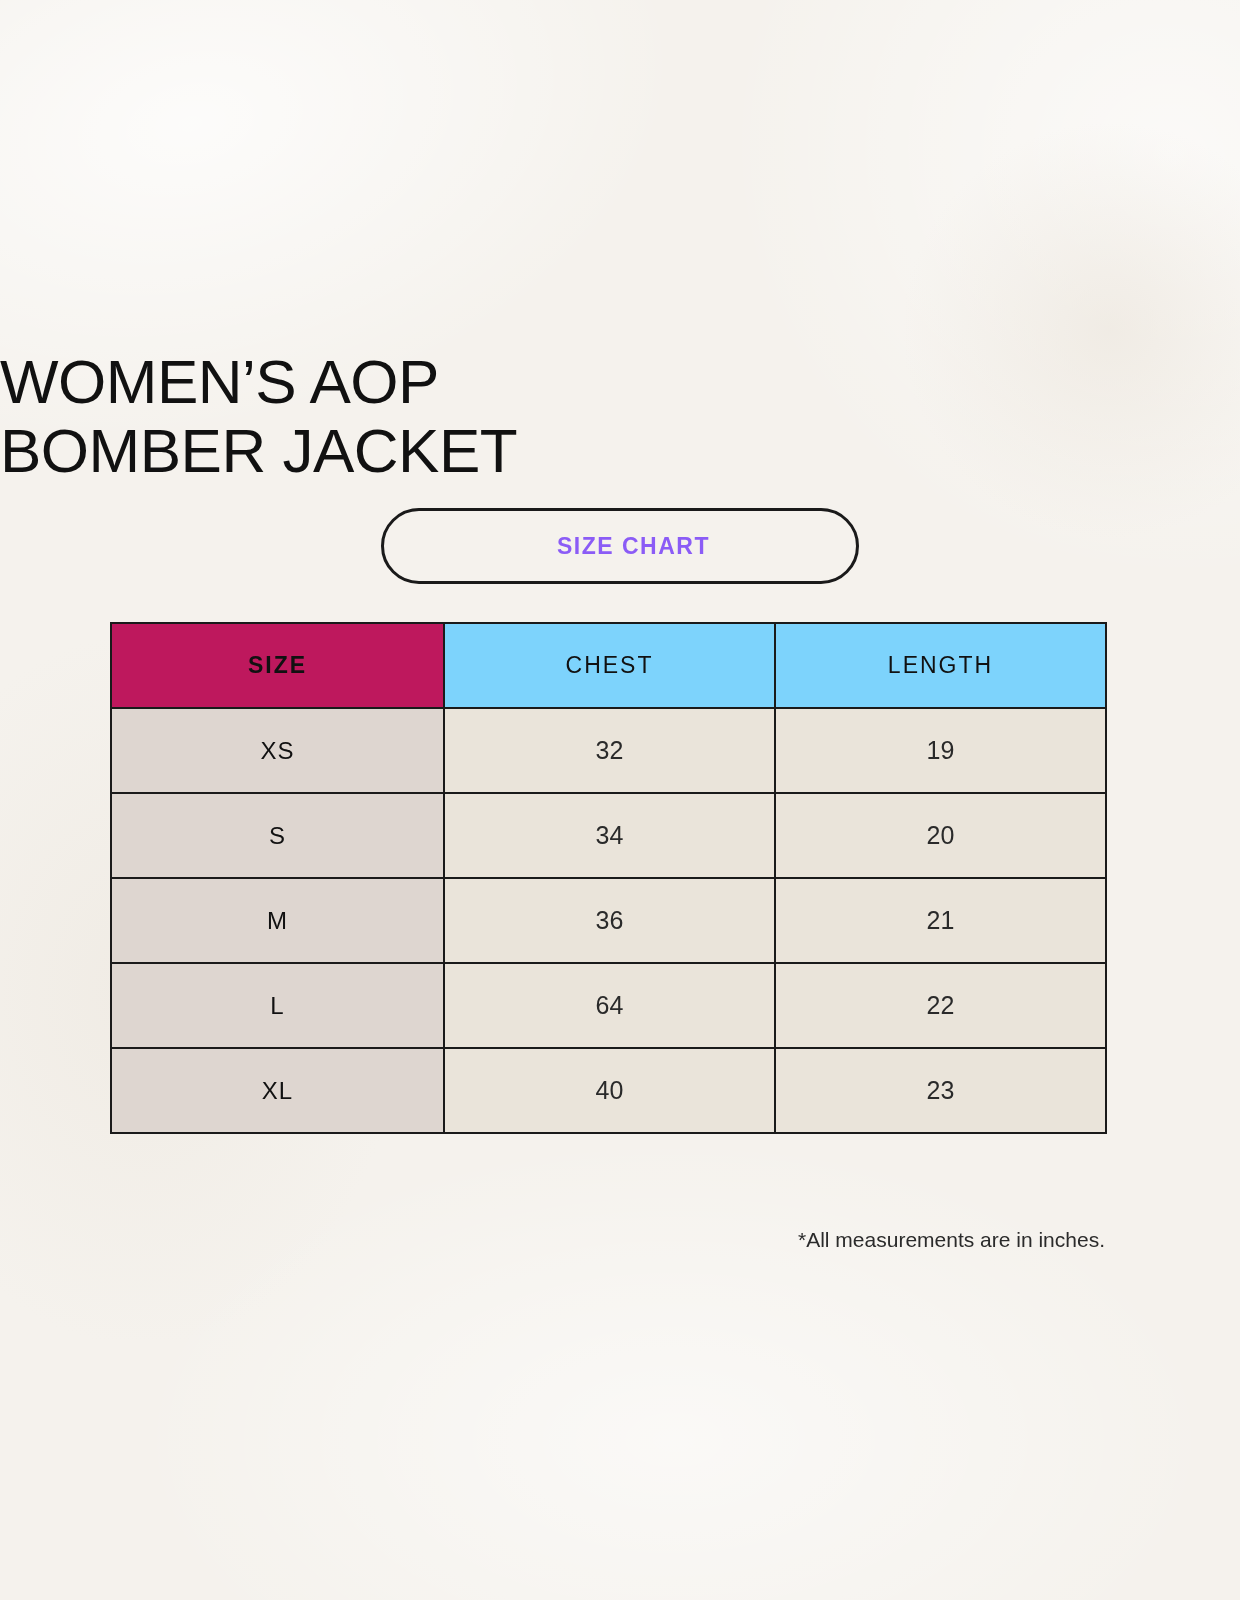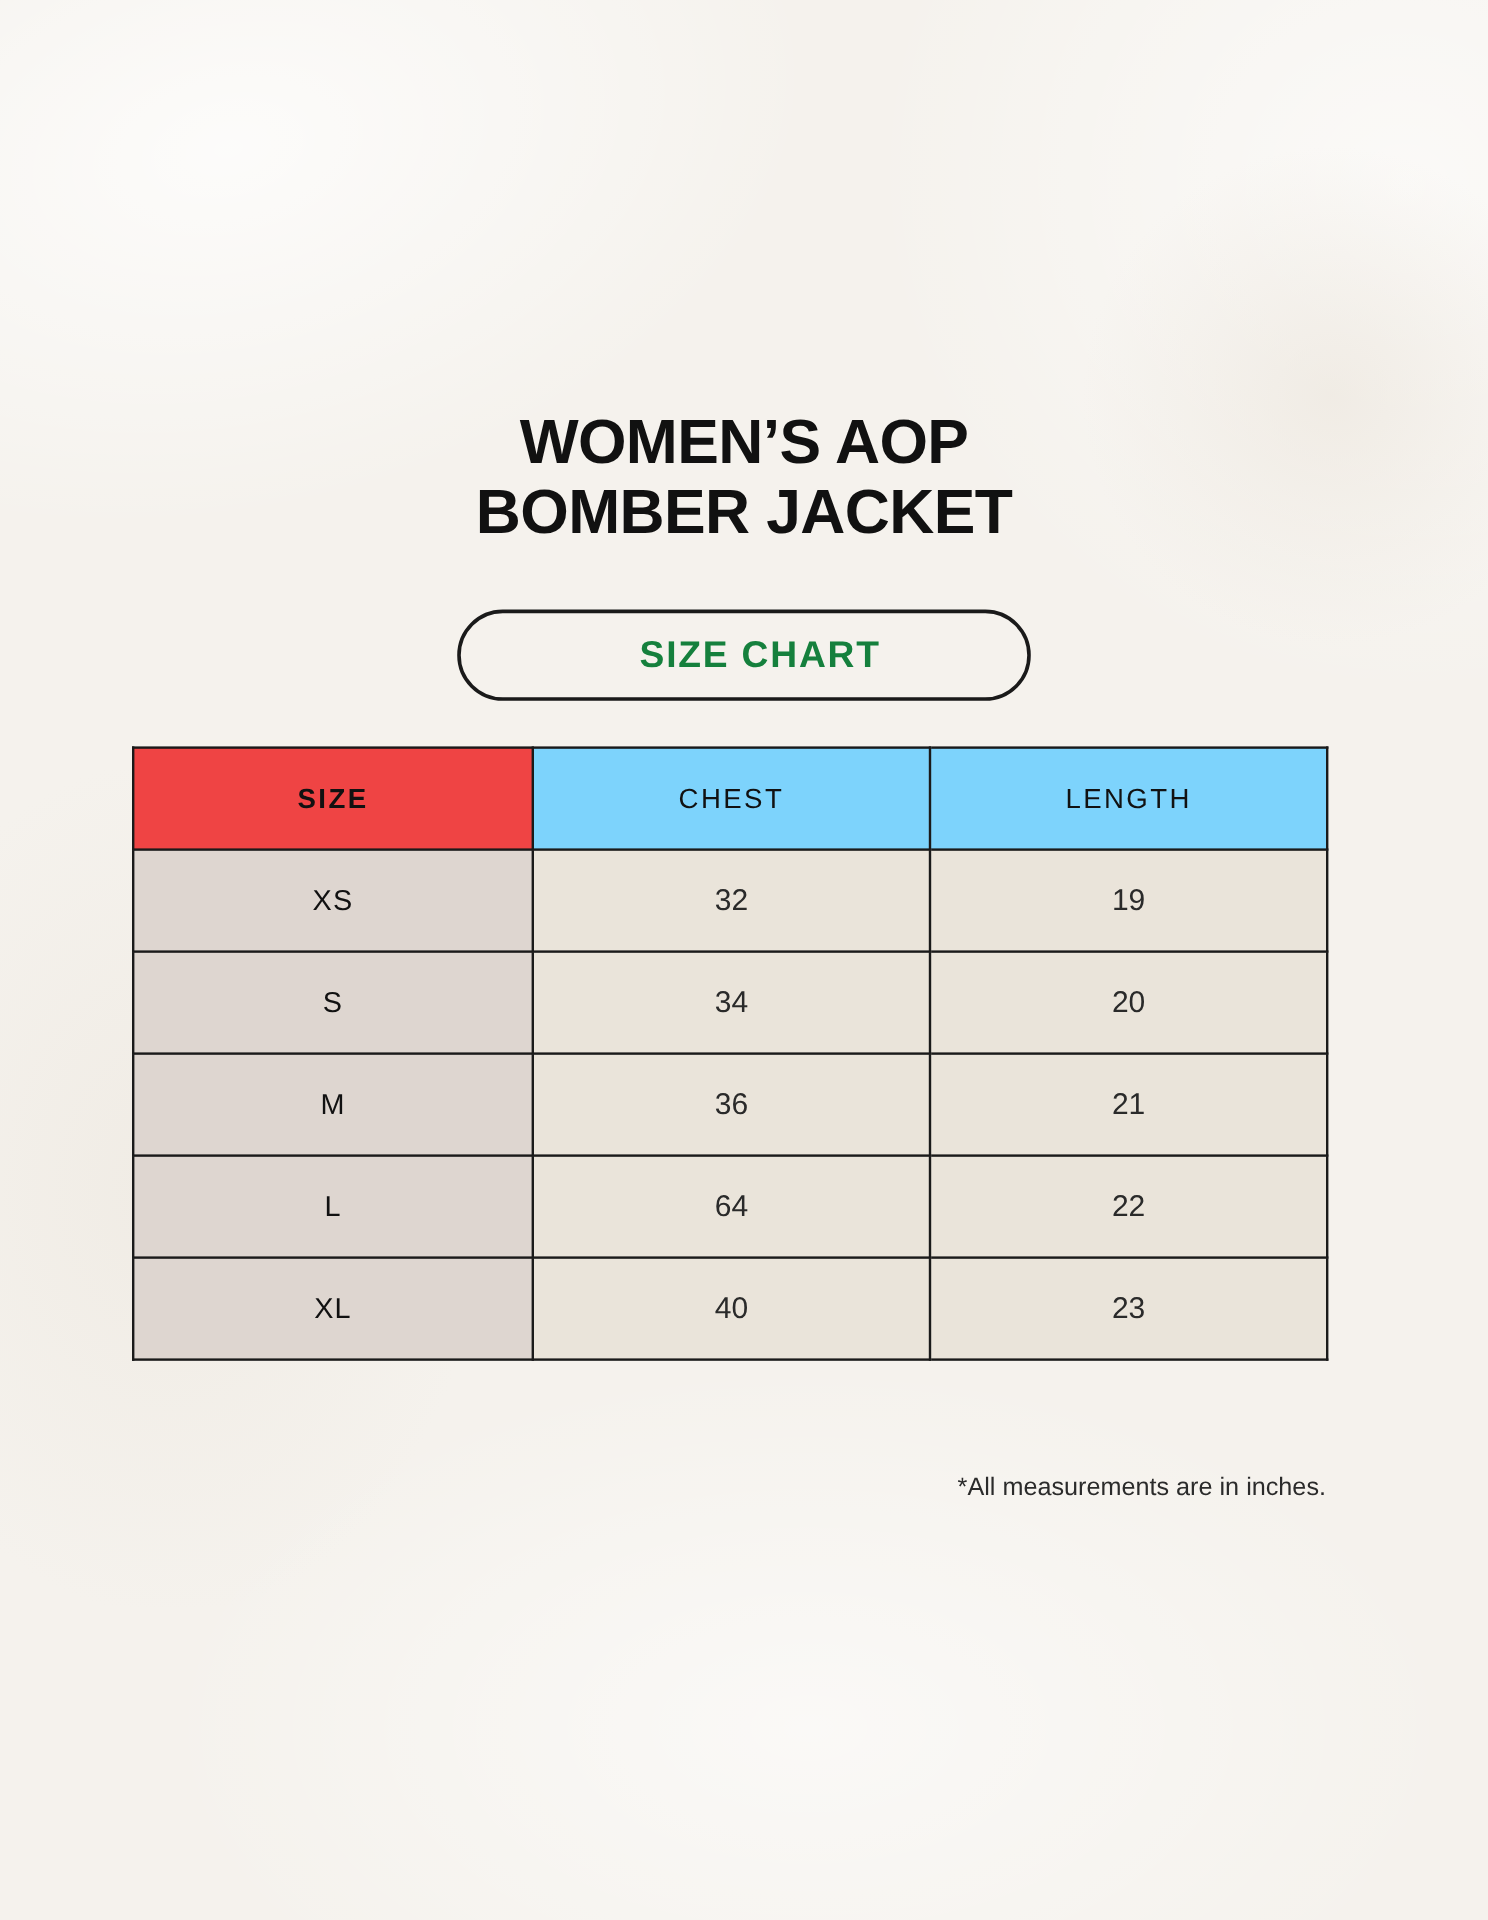--- a/index.html
+++ b/index.html
@@ -54,24 +54,23 @@
     width: 1240px;
     height: 1600px;
     box-sizing: border-box;
   }
 
   .title {
     position: absolute;
     top: 305px;
     left: 0;
     width: 1240px;
-    text-align: center;
-    font-size: 52px;
+    font-size: 62px;
     line-height: 1.12;
-    font-weight: bold;
+    font-weight: normal;
     letter-spacing: -0.5px;
     color: #111111;
   }
   .title .line {
     display: block;
   }
 
   .badge {
     position: absolute;
     top: 508px;
@@ -81,24 +80,24 @@
     height: 76px;
     border: 3px solid #1a1a1a;
     border-radius: 40px;
     display: flex;
     align-items: center;
     justify-content: center;
     box-sizing: border-box;
     background: transparent;
   }
   .badge-label {
-    font-size: 31px;
+    font-size: 23px;
     font-weight: bold;
     letter-spacing: 1.5px;
-    color: #15803d;
+    color: #8b5cf6;
     margin-left: 27px;
   }
 
   .table-wrap {
     position: absolute;
     top: 622px;
     left: 110px;
     width: 995px;
   }
   table.size-chart {
@@ -111,21 +110,21 @@
     border: 2px solid #1a1a1a;
     height: 85px;
     text-align: center;
     vertical-align: middle;
     box-sizing: border-box;
   }
   table.size-chart col.c-size { width: 333px; }
   table.size-chart col.c-val  { width: 331px; }
 
   th.h-size {
-    background: #ef4444;
+    background: #be185d;
     font-size: 23px;
     font-weight: bold;
     letter-spacing: 2px;
     color: #111111;
     margin-left: 16px;
   }
   th.h-meas {
     background: #7dd3fc;
     font-size: 23px;
     font-weight: normal;

